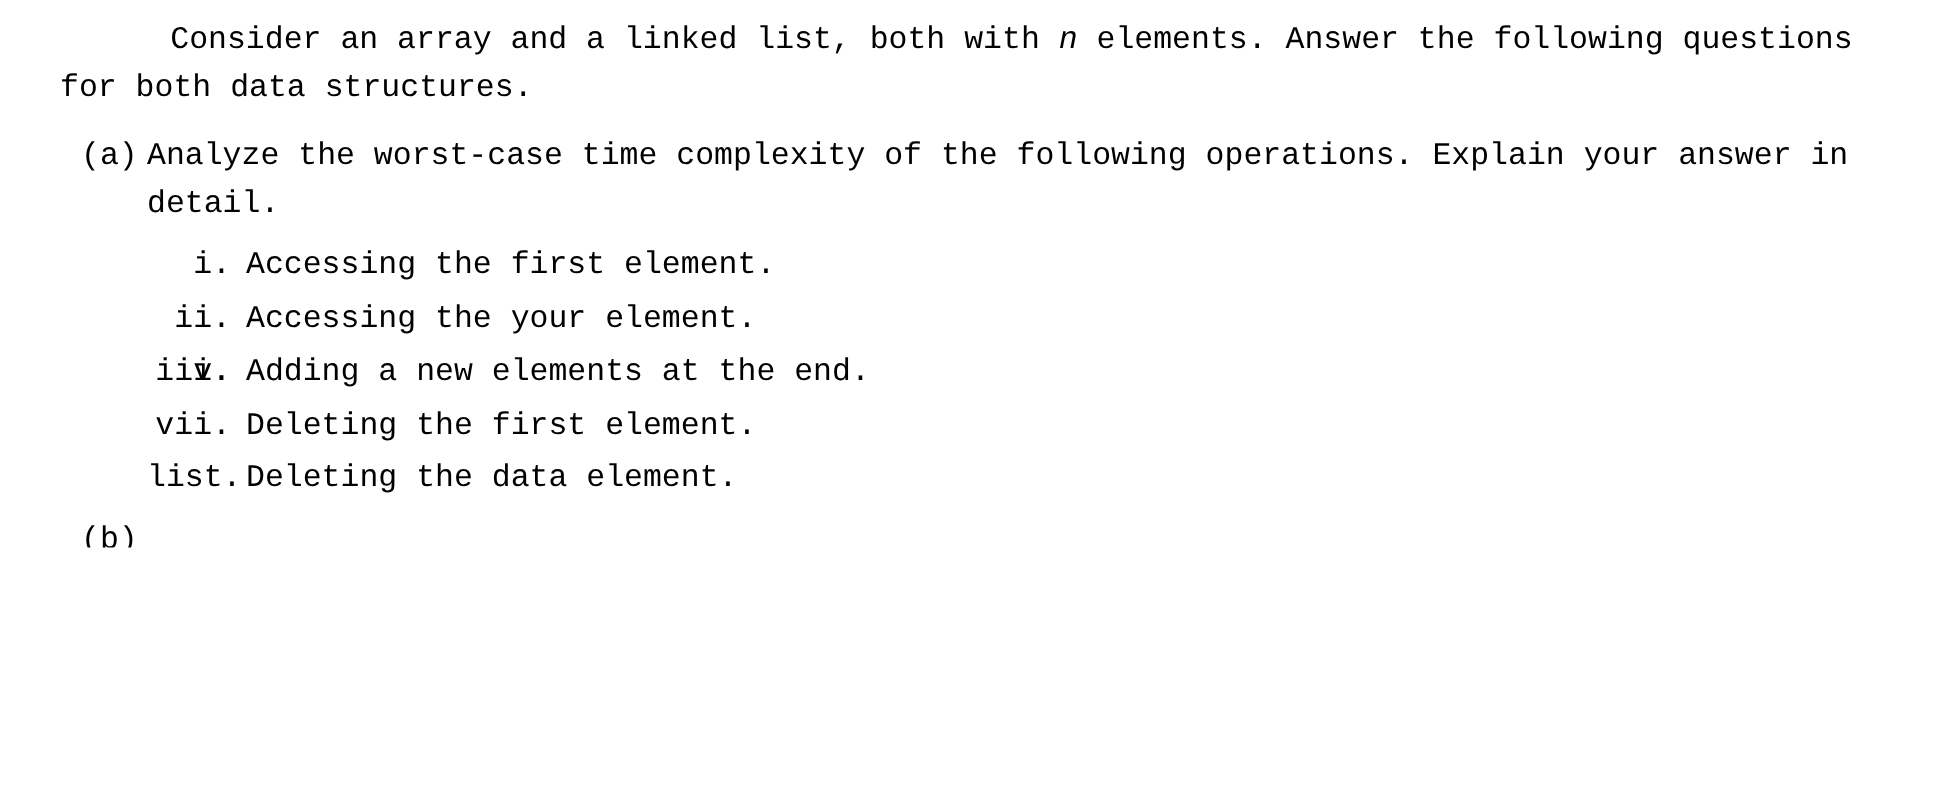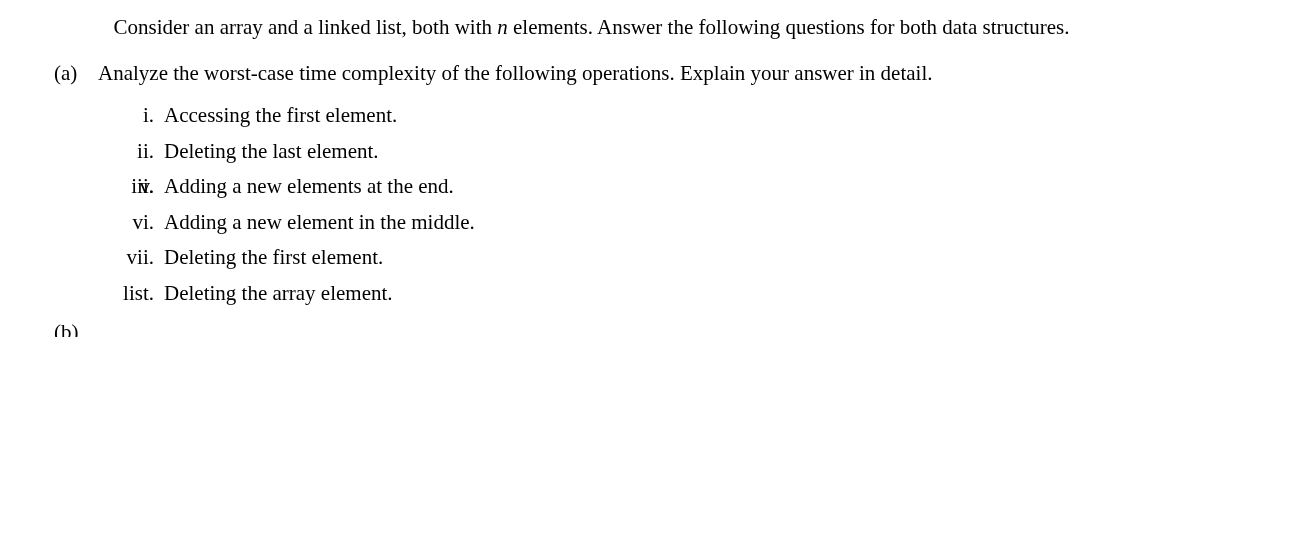--- a/index.html
+++ b/index.html
@@ -1,18 +1,19 @@
 <!DOCTYPE html>
 <html><head>
   <meta charset="utf-8">
   <style>
     * {
       margin: 0;
       padding: 0;
       box-sizing: border-box;
+      font-family: Liberation Mono, monospace;
     }
     body {
       font-family: "Times New Roman", Times, serif;
       font-size: 21px;
       line-height: 1.5;
       color: #000;
       background: #fff;
       padding: 12px 40px 20px 40px;
       width: 1289px;
     }
@@ -67,39 +68,35 @@
   <li class="part-item">
     <span class="part-marker">(a)</span>
     <span>Analyze the worst-case time complexity of the following operations.  Explain your answer in detail.</span>
     <ol class="sub-list">
       <li class="sub-item">
         <span class="sub-marker">i.</span>
         <span>Accessing the first element.</span>
       </li>
       <li class="sub-item">
         <span class="sub-marker">ii.</span>
-        <span>Deleting the last element.</span>
+        <span>Accessing the your element.</span>
       </li>
       <li class="sub-item">
         <span class="sub-marker">iii.</span>
       </li>
       <li class="sub-item">
         <span class="sub-marker">v.</span>
         <span>Adding a new elements at the end.</span>
       </li>
       <li class="sub-item">
-        <span class="sub-marker">vi.</span>
-        <span>Adding a new element in the middle.</span>
-      </li>
-      <li class="sub-item">
         <span class="sub-marker">vii.</span>
         <span>Deleting the first element.</span>
       </li>
       <li class="sub-item">
         <span class="sub-marker">list.</span>
-        <span>Deleting the array element.</span>
+        <span>Deleting the data element.</span>
       </li>
     </ol>
   </li>
   <li class="part-item">
     <span class="part-marker">(b)</span>
   </li>
 </ol>
 
 </body></html>

